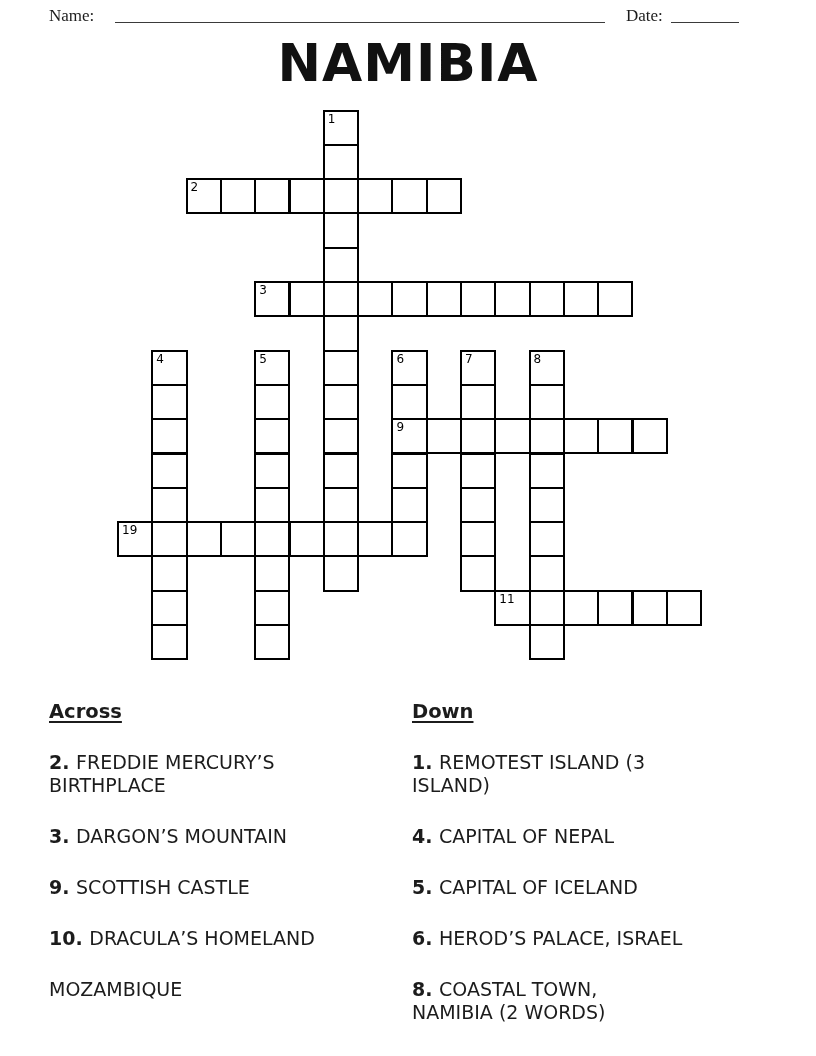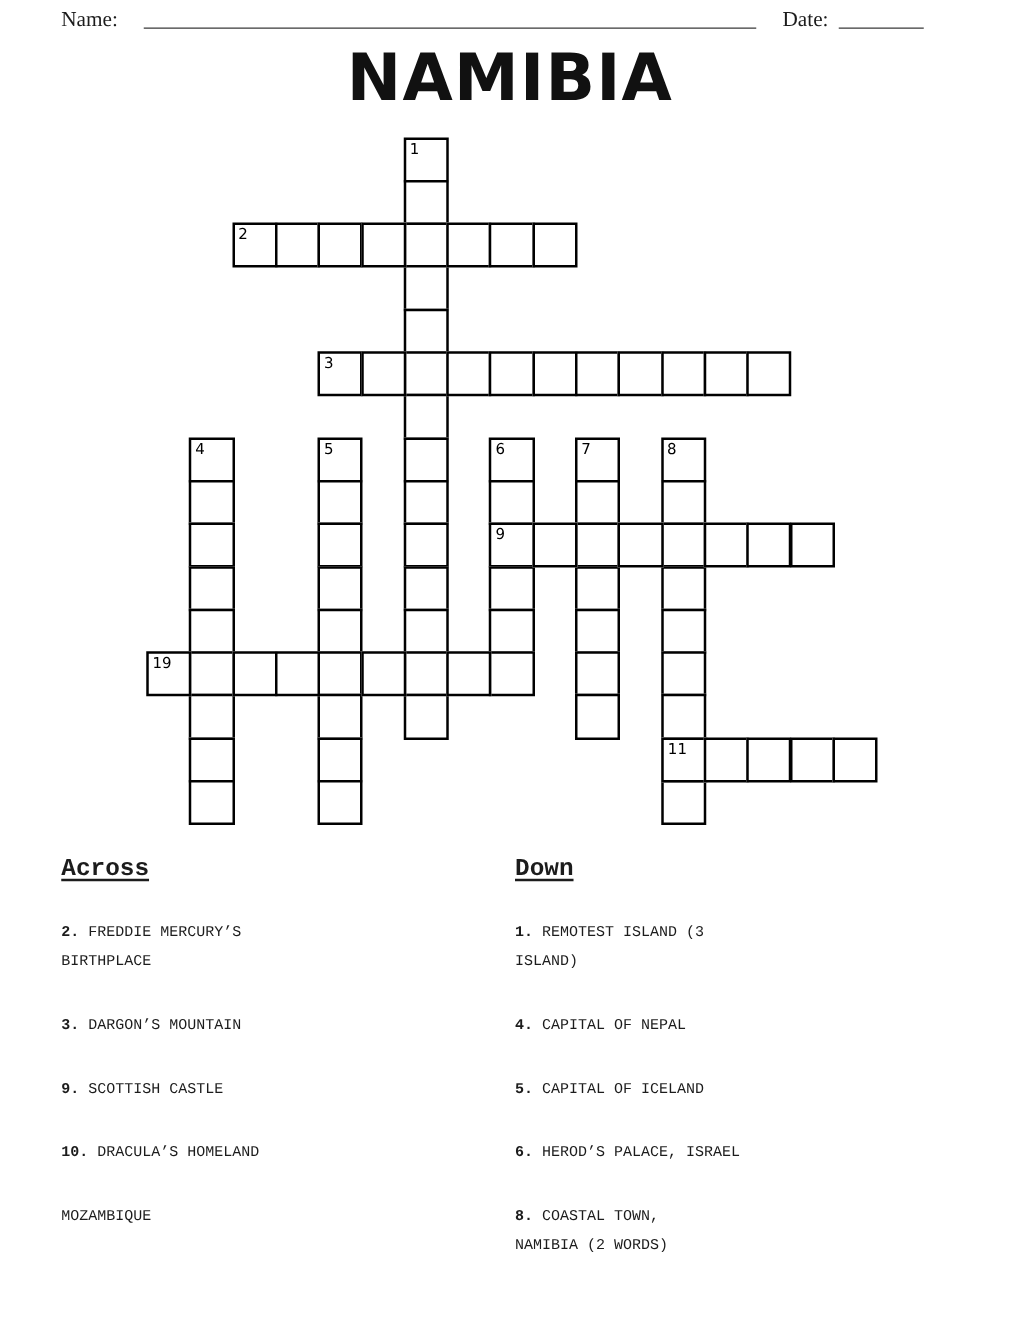--- a/index.html
+++ b/index.html
@@ -70,37 +70,36 @@
     left: 3px;
     font-size: 12px;
     line-height: 14px;
     color: #000000;
     font-family: "DejaVu Sans", sans-serif;
   }
 
   
   .clue-col {
     position: absolute;
-    top: 684px;
-    font-family: Liberation Mono, monospace;
+    top: 700px;
   }
   .clue-col.across { left: 49px;  width: 320px; }
   .clue-col.down   { left: 412px; width: 380px; }
   .clue-heading {
     font-size: 19.5px;
     line-height: 23px;
     font-weight: bold;
     text-decoration: underline;
     text-decoration-thickness: 2px;
     text-underline-offset: 3px;
     margin-bottom: 7px;
     color: #1c1c1c;
   }
   .clue {
-    font-size: 12px;
+    font-size: 19px;
     line-height: 23px;
     margin-bottom: 7px;
     color: #1c1c1c;
     margin-top: 28px;
   }
   .clue .line { white-space: nowrap; }
   .clue .num  { font-weight: bold; }
 </style>
 </head>
 <body>
@@ -209,21 +208,21 @@
       <div class="cell" style="left: 562.9px; top: 418.2px;"></div>
       <div class="cell" style="left: 597.2px; top: 418.2px;"></div>
       <div class="cell" style="left: 631.5px; top: 418.2px;"></div>
       <div class="cell" style="left: 117px; top: 521.1px;">
         <span class="cell-num">19</span>
       </div>
       <div class="cell" style="left: 185.6px; top: 521.1px;"></div>
       <div class="cell" style="left: 219.9px; top: 521.1px;"></div>
       <div class="cell" style="left: 288.5px; top: 521.1px;"></div>
       <div class="cell" style="left: 357.1px; top: 521.1px;"></div>
-      <div class="cell" style="left: 494.3px; top: 589.7px; margin-left: 35px;">
+      <div class="cell" style="left: 494.3px; top: 589.7px;">
         <span class="cell-num">11</span>
       </div>
       <div class="cell" style="left: 562.9px; top: 589.7px;"></div>
       <div class="cell" style="left: 597.2px; top: 589.7px;"></div>
       <div class="cell" style="left: 631.5px; top: 589.7px;"></div>
       <div class="cell" style="left: 665.8px; top: 589.7px;"></div>
     </div>
 
   <div class="clue-col across">
     <div class="clue-heading">Across</div>

